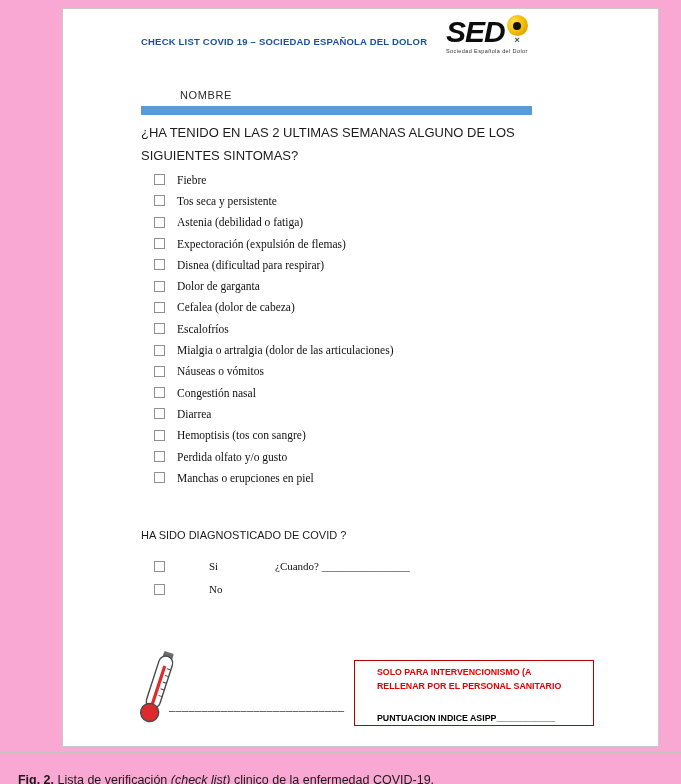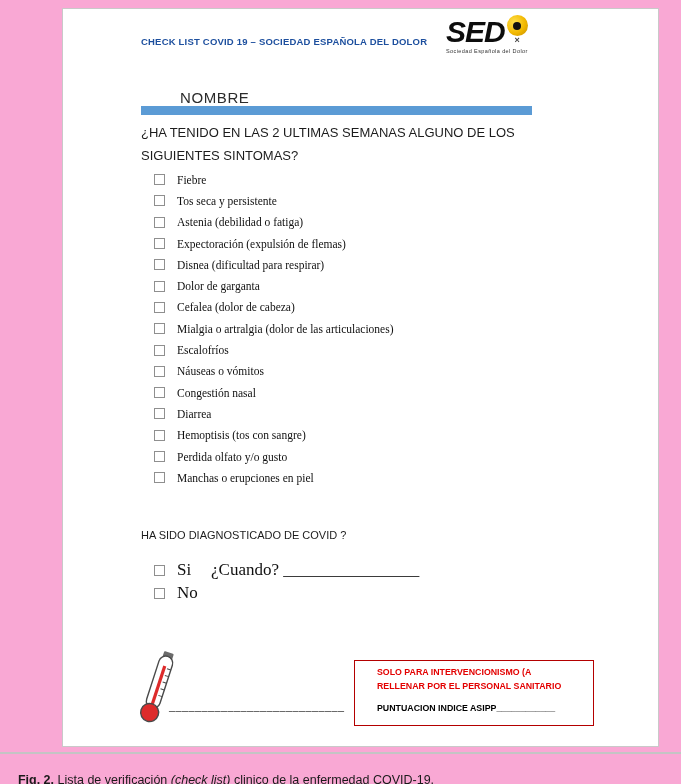--- a/index.html
+++ b/index.html
@@ -18,48 +18,48 @@
             background:radial-gradient(circle at 35% 35%, #ffe14d, #f2b800 55%, #c08a00);
             position:relative;}
   .logo-dot::after{content:"";position:absolute;left:6.5px;top:6.5px;width:8px;height:8px;
                    border-radius:50%;background:#111;}
   .logo-x{font-size:9px;font-weight:bold;color:#444;line-height:8px;}
   .logo-sub{display:block;font-size:5.5px;color:#333;margin-top:1px;letter-spacing:.4px;}
 
   .doc-title{position:absolute;left:78px;top:27px;font-size:9.5px;font-weight:bold;
              color:#1d4f9e;letter-spacing:.2px;}
 
-  .nombre{position:absolute;left:78px;top:80px;font-size:15px;color:#2b2b2b;letter-spacing:.6px;padding-left:39px;}
+  .nombre{position:absolute;left:78px;top:80px;font-size:11px;color:#2b2b2b;letter-spacing:.6px;padding-left:39px;}
   .blue-bar{position:absolute;left:78px;top:97px;width:391px;height:9px;background:#5b9bd5;}
 
   .q1{position:absolute;left:78px;top:112px;width:385px;font-size:13px;line-height:1.8;color:#1c1c1c;}
   .q2{position:absolute;left:78px;top:520px;font-size:11px;color:#1c1c1c;}
 
   .symptom-list{position:absolute;left:91px;top:160px;}
   .symptom-row{display:flex;align-items:center;height:21.3px;}
   .checkbox{width:9px;height:9px;border:1px solid #8f8f8f;background:#fff;
             display:inline-block;flex:0 0 auto;margin-right:12px;}
   .symptom-label{font-family:"Liberation Serif",serif;font-size:11.5px;color:#101010;}
 
   .diag-row{position:absolute;left:91px;display:flex;align-items:center;
-            font-family:"Liberation Serif",serif;font-size:17px;color:#101010;}
+            font-family:"Liberation Serif",serif;font-size:11px;color:#101010;gap:32px;}
   .diag-si{top:551px;}
   .diag-no{top:574px;}
   .diag-label{display:inline-block;width:34px;}
   .diag-extra{white-space:pre;}
 
   .thermo{position:absolute;left:70px;top:640px;width:50px;height:82px;}
 
   .sig-line{position:absolute;left:106px;top:690px;font-family:"Liberation Serif",serif;
             font-size:12px;color:#101010;letter-spacing:.5px;}
 
   .red-box{position:absolute;left:291px;top:651px;width:240px;height:66px;box-sizing:border-box;
            border:1px solid #b40000;background:#fff;padding:5px 22px;}
   .red-box-title{color:#e30000;font-weight:bold;font-size:8.8px;line-height:1.55;}
-  .red-box-score{color:#000;font-weight:bold;font-size:8.8px;margin-top:10px;white-space:pre;}
+  .red-box-score{color:#000;font-weight:bold;font-size:8.8px;margin-top:20px;white-space:pre;}
 
   .caption-rule{position:absolute;left:0;top:752px;width:681px;height:2px;background:#c4c4c4;}
   .caption{position:absolute;left:4px;top:759px;font-size:12.5px;color:#1a1a1a;white-space:pre-wrap;}
   .cap-prefix{font-weight:bold;}
   .cap-italic{font-style:italic;}
 </style>
 </head>
 <body>
 
 <div class="canvas">
@@ -107,25 +107,25 @@
       <div class="symptom-row">
         <span class="checkbox"></span>
         <span class="symptom-label">Dolor de garganta</span>
       </div>
       <div class="symptom-row">
         <span class="checkbox"></span>
         <span class="symptom-label">Cefalea (dolor de cabeza)</span>
       </div>
       <div class="symptom-row">
         <span class="checkbox"></span>
-        <span class="symptom-label">Mialgia o artralgia (dolor de las articulaciones)</span>
+        <span class="symptom-label">Escalofríos</span>
       </div>
       <div class="symptom-row">
         <span class="checkbox"></span>
-        <span class="symptom-label">Escalofríos</span>
+        <span class="symptom-label">Mialgia o artralgia (dolor de las articulaciones)</span>
       </div>
       <div class="symptom-row">
         <span class="checkbox"></span>
         <span class="symptom-label">Náuseas o vómitos</span>
       </div>
       <div class="symptom-row">
         <span class="checkbox"></span>
         <span class="symptom-label">Congestión nasal</span>
       </div>
       <div class="symptom-row">

